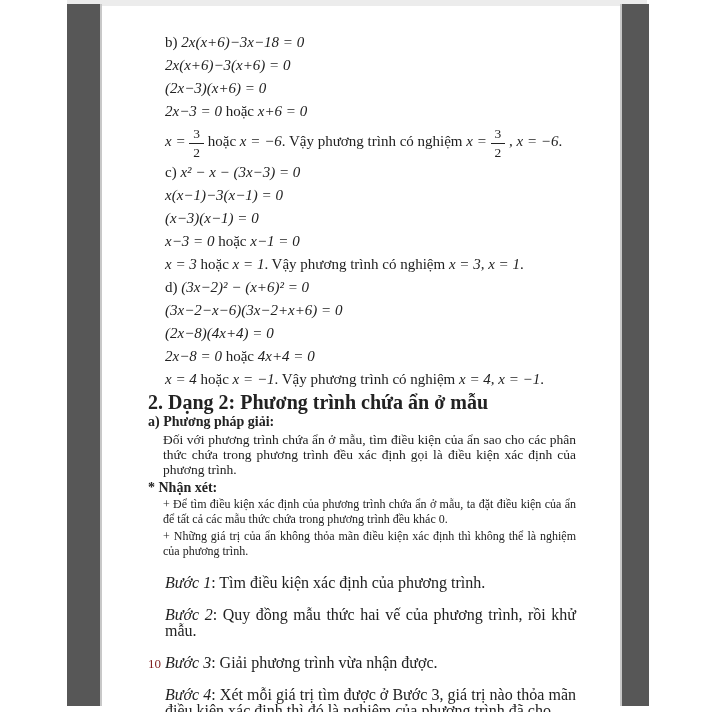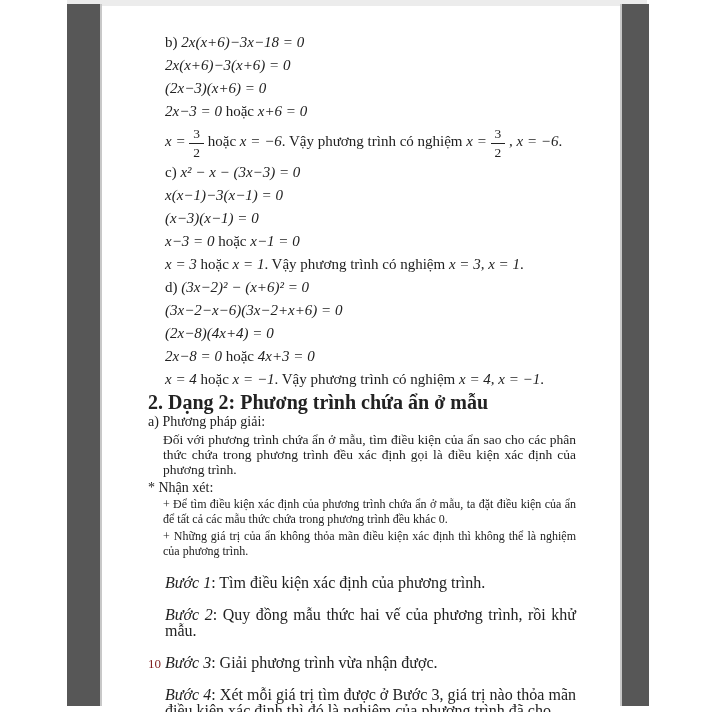--- a/index.html
+++ b/index.html
@@ -16,21 +16,21 @@
 
   .math-line{font-size:15px;line-height:16px;margin:0 0 7px 17px;white-space:nowrap;}
   .math-line.tall{margin-top:2px;margin-bottom:5px;}
   .math{font-style:italic;}
   .rom{font-style:normal;}
   .frac{display:inline-block;vertical-align:-11px;text-align:center;font-size:13.5px;line-height:1;font-style:normal;}
   .frac .num{display:block;border-bottom:1px solid #222;padding:1px 4px 2px;}
   .frac .den{display:block;padding-top:2px;}
 
   .h-main{font-size:20px;line-height:17px;font-weight:bold;margin:0 0 2px;}
-  .h-sub{font-size:14px;line-height:17px;font-weight:normal;margin:1px 0 0;}
+  .h-sub{font-size:14px;line-height:17px;font-weight:bold;margin:1px 0 0;}
   .para{font-size:13.5px;line-height:15px;margin:2px 0 2px 15px;text-align:justify;}
   .note{font-size:12px;line-height:15px;margin:1px 0 2px 15px;text-align:justify;}
   .step{font-size:16px;line-height:16px;margin:16px 0 0 17px;text-align:justify;}
   .step-label{font-style:italic;}
   .page-number{position:absolute;left:46px;top:650px;font-size:13px;color:#7f1d1d;}
 </style>
 </head>
 <body>
 
 <div class="stage">
@@ -48,21 +48,21 @@
           <div class="math-line"><span class="math">2x−3 = 0</span><span class="rom"> hoặc </span><span class="math">x+6 = 0</span></div>
           <div class="math-line tall"><span class="math">x = </span><span class="frac"><span class="num">3</span><span class="den">2</span></span><span class="rom"> hoặc </span><span class="math">x = −6</span><span class="rom">. Vậy phương trình có nghiệm </span><span class="math">x = </span><span class="frac"><span class="num">3</span><span class="den">2</span></span><span class="rom"> , </span><span class="math">x = −6</span><span class="rom">.</span></div>
           <div class="math-line"><span class="rom">c) </span><span class="math">x² − x − (3x−3) = 0</span></div>
           <div class="math-line"><span class="math">x(x−1)−3(x−1) = 0</span></div>
           <div class="math-line"><span class="math">(x−3)(x−1) = 0</span></div>
           <div class="math-line"><span class="math">x−3 = 0</span><span class="rom"> hoặc </span><span class="math">x−1 = 0</span></div>
           <div class="math-line"><span class="math">x = 3</span><span class="rom"> hoặc </span><span class="math">x = 1</span><span class="rom">. Vậy phương trình có nghiệm </span><span class="math">x = 3, x = 1</span><span class="rom">.</span></div>
           <div class="math-line"><span class="rom">d) </span><span class="math">(3x−2)² − (x+6)² = 0</span></div>
           <div class="math-line"><span class="math">(3x−2−x−6)(3x−2+x+6) = 0</span></div>
           <div class="math-line"><span class="math">(2x−8)(4x+4) = 0</span></div>
-          <div class="math-line"><span class="math">2x−8 = 0</span><span class="rom"> hoặc </span><span class="math">4x+3 = 0</span></div>
+          <div class="math-line"><span class="math">2x−8 = 0</span><span class="rom"> hoặc </span><span class="math">4x+4 = 0</span></div>
           <div class="math-line"><span class="math">x = 4</span><span class="rom"> hoặc </span><span class="math">x = −1</span><span class="rom">. Vậy phương trình có nghiệm </span><span class="math">x = 4, x = −1</span><span class="rom">.</span></div>
         </div>
 
       <div class="h-main">2. Dạng 2: Phương trình chứa ẩn ở mẫu</div>
       <div class="h-sub">a) Phương pháp giải:</div>
       <p class="para">Đối với phương trình chứa ẩn ở mẫu, tìm điều kiện của ẩn sao cho các phân thức chứa trong phương trình đều xác định gọi là điều kiện xác định của phương trình.</p>
 
       <div class="h-sub">* Nhận xét:</div>
       <div id="note-list">
           <p class="note">+ Để tìm điều kiện xác định của phương trình chứa ẩn ở mẫu, ta đặt điều kiện của ẩn để tất cả các mẫu thức chứa trong phương trình đều khác 0.</p>

